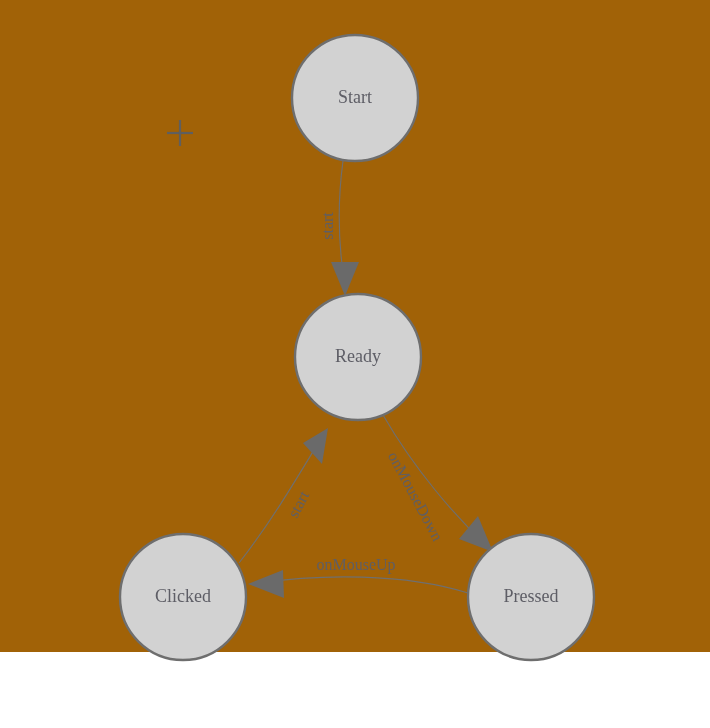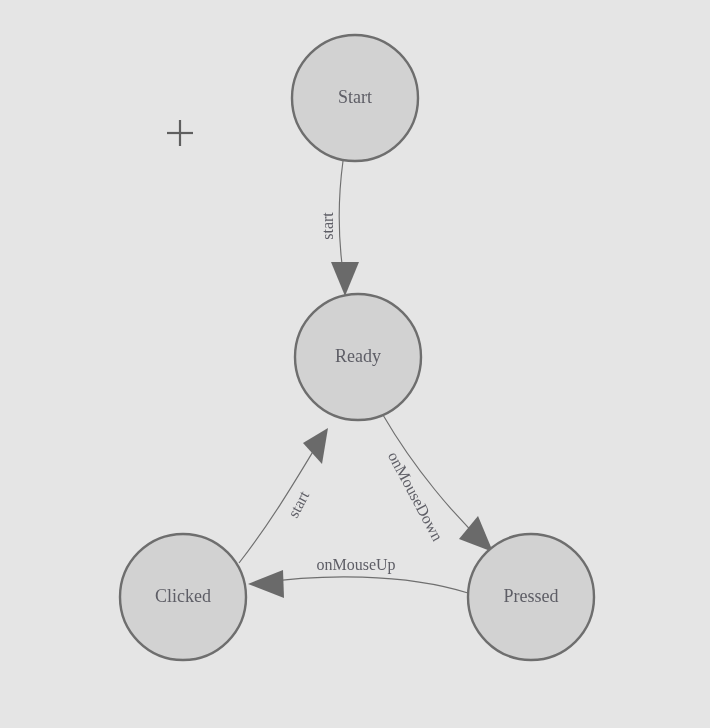--- a/index.html
+++ b/index.html
@@ -9,22 +9,22 @@
   }
   body {
     width: 710px;
     height: 728px;
     overflow: hidden;
     font-family: "Liberation Serif", "DejaVu Serif", serif;
   }
   #canvas-root {
     position: relative;
     width: 710px;
-    height: 728px;
-    background: #e5e5e5;
+    height: 652px;
+    background: #a16207;
   }
   svg#diagram {
     position: absolute;
     top: 0;
     left: 0;
     width: 710px;
     height: 728px;
     display: block;
   }
   .node-circle {

